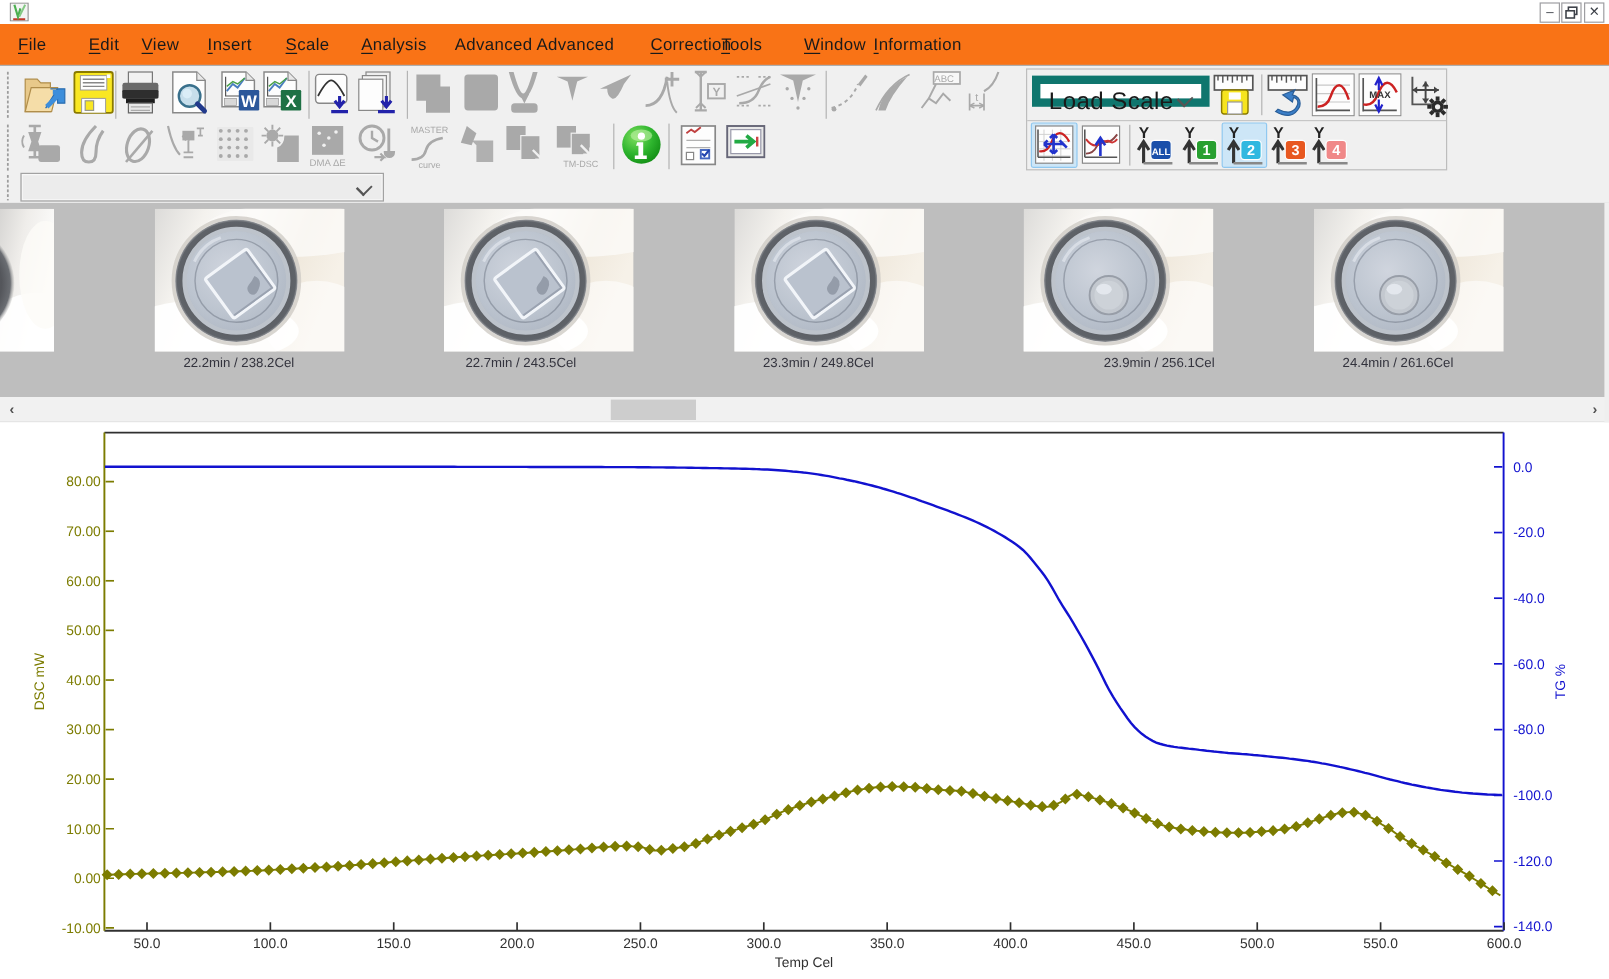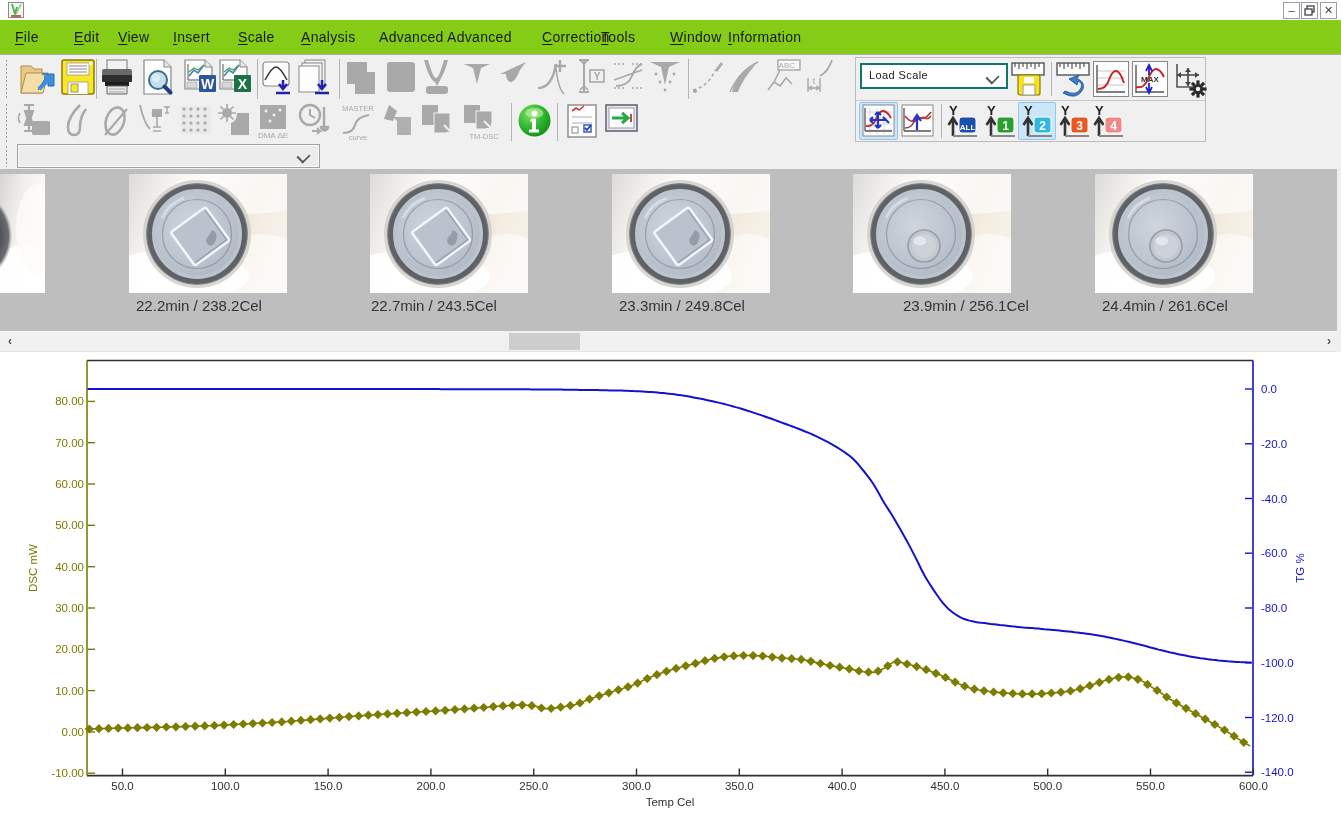--- a/index.html
+++ b/index.html
@@ -4,46 +4,46 @@
 <style>
 html,body{margin:0;padding:0;}
 body{width:1341px;height:816px;overflow:hidden;position:relative;background:#fff;
   font-family:"Liberation Sans",sans-serif;-webkit-font-smoothing:antialiased;}
 .abs{position:absolute;}
 
 #titlebar{left:0;top:0;width:1341px;height:20px;background:#fff;}
 .winbtn{position:absolute;top:2px;width:17px;height:17px;background:#fff;border:1px solid #9e9ea2;
   box-sizing:border-box;color:#3c4048;font-size:11px;text-align:center;line-height:15px;}
 
-#menubar{left:0;top:20px;width:1341px;height:35px;background:#84cc16;border-bottom:1px solid #aeaeae;box-sizing:border-box;}
+#menubar{left:0;top:20px;width:1341px;height:35px;background:#f97316;border-bottom:1px solid #aeaeae;box-sizing:border-box;}
 .mi{position:absolute;top:9px;font-size:14px;color:#1a1a1a;letter-spacing:0.3px;white-space:pre;}
 .mi u{text-decoration:underline;text-underline-offset:2px;}
 
 #toolzone{left:0;top:55px;width:1341px;height:114px;background:#f0f0f0;}
 .grip{position:absolute;width:3px;background-image:radial-gradient(circle,#9a9a9a 35%,transparent 40%);
   background-size:3px 4px;}
 .vsep{position:absolute;width:1px;background:#b4b4b4;}
 .ticon{position:absolute;}
 #rpanel{position:absolute;left:855px;top:2px;width:351px;height:85px;background:#f0f0f0;
   border:1px solid #bdbdbd;box-sizing:border-box;}
 #rpanel .divider{position:absolute;left:0;top:42px;width:349px;height:1px;background:#c6c6c6;}
 .selbtn{position:absolute;background:#cde6f7;border:1px solid #90c8f0;box-sizing:border-box;border-radius:2px;}
 
 #loadscale{position:absolute;left:4px;top:5px;width:148px;height:26px;background:#fff;
-  border:2px solid #0f766e;box-sizing:border-box;font-size:11px;color:#1a1a1a;}
+  border:7px solid #0f766e;box-sizing:border-box;font-size:20px;color:#1a1a1a;}
 #loadscale span{position:absolute;left:7px;top:4px;letter-spacing:0.4px;}
 
 #combo2{position:absolute;left:17px;top:89px;width:303px;height:24px;background:#ececec;
   border:1px solid #a2a2a2;box-sizing:border-box;box-shadow:0 0 0 1px #f8f8f8 inset;}
 .chev{position:absolute;width:9px;height:9px;border-left:2px solid #555;border-bottom:2px solid #555;
   transform:rotate(-45deg) scale(1,0.8);}
 
 #strip{left:0;top:169px;width:1341px;height:162px;background:#bebebe;}
 .photo{position:absolute;top:5px;width:158px;height:119px;}
-.cap{position:absolute;top:128px;width:158px;text-align:center;font-size:15px;color:#33333d;
+.cap{position:absolute;top:128px;width:158px;text-align:center;font-size:11px;color:#33333d;
   letter-spacing:0px;white-space:pre;}
 
 #hscroll{left:0;top:331px;width:1341px;height:21px;background:#f1f1f1;border-bottom:1px solid #e2e2e2;box-sizing:border-box;}
 #hthumb{position:absolute;left:509px;top:2px;width:71px;height:17px;background:#cdcdcd;}
 .sarr{position:absolute;top:3px;font-size:12px;color:#505050;font-weight:bold;}
 
 #chart{left:0;top:352px;width:1341px;height:464px;background:#fff;}
 </style>
 </head>
 <body>

